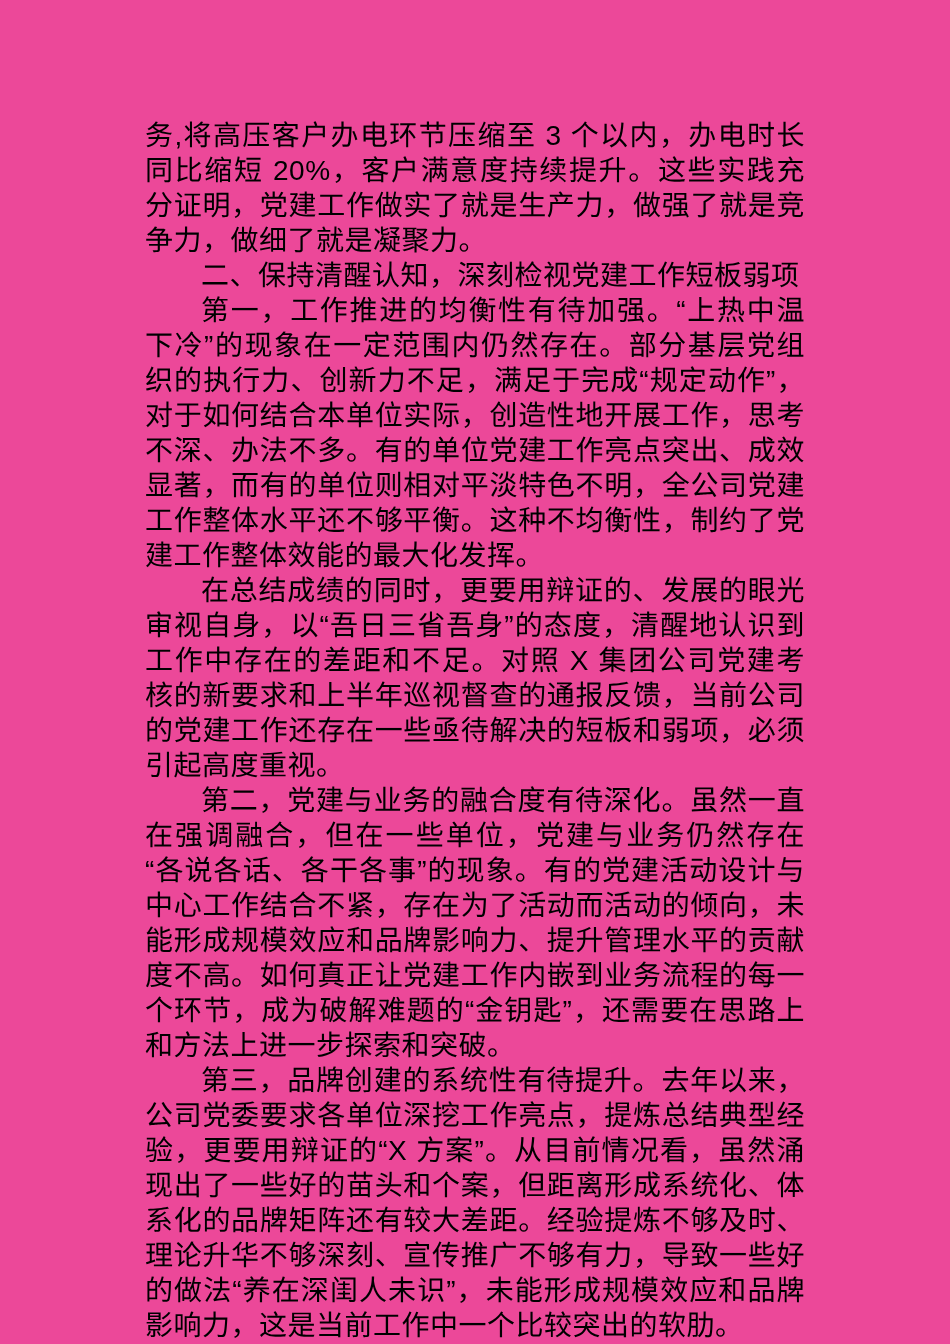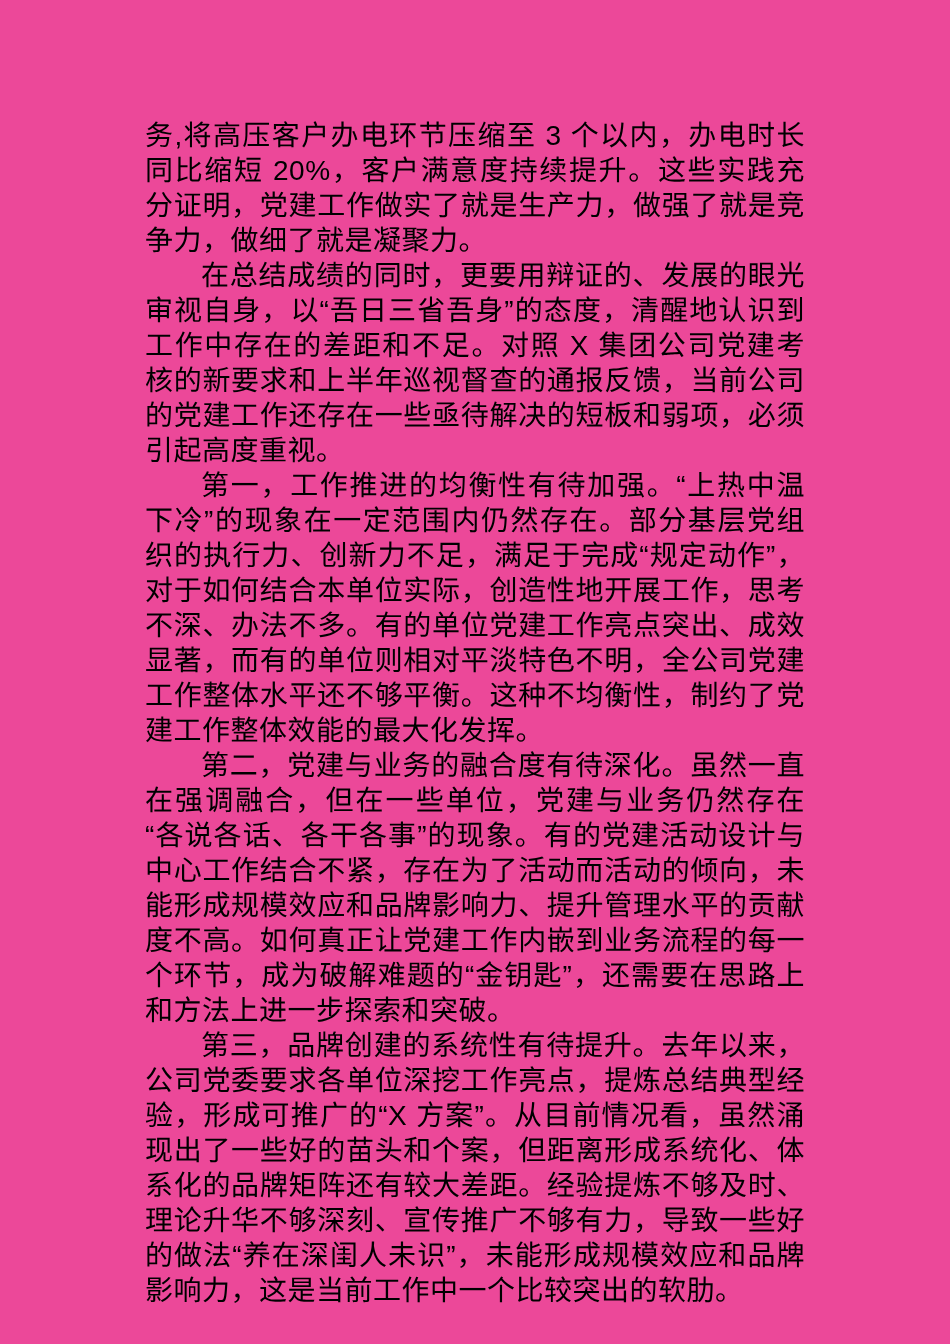--- a/index.html
+++ b/index.html
@@ -42,23 +42,24 @@
   }
 </style>
 </head>
 <body>
 
 <div class="page">
   <div class="doc-content">
 
     <p class="para no-indent">务,将高压客户办电环节压缩至 3 个以内，办电时长同比缩短 20%，客户满意度持续提升。这些实践充分证明，党建工作做实了就是生产力，做强了就是竞争力，做细了就是凝聚力。</p>
 
+    <p class="heading">二、保持清醒认知，深刻检视党建工作短板弱项</p>
+
+    <p class="para">第一，工作推进的均衡性有待加强。“上热中温下冷”的现象在一定范围内仍然存在。部分基层党组织的执行力、创新力不足，满足于完成“规定动作”，对于如何结合本单位实际，创造性地开展工作，思考不深、办法不多。有的单位党建工作亮点突出、成效显著，而有的单位则相对平淡特色不明，全公司党建工作整体水平还不够平衡。这种不均衡性，制约了党建工作整体效能的最大化发挥。</p>
 
     <p class="para">在总结成绩的同时，更要用辩证的、发展的眼光审视自身，以“吾日三省吾身”的态度，清醒地认识到工作中存在的差距和不足。对照 X 集团公司党建考核的新要求和上半年巡视督查的通报反馈，当前公司的党建工作还存在一些亟待解决的短板和弱项，必须引起高度重视。</p>
 
-    <p class="para">第一，工作推进的均衡性有待加强。“上热中温下冷”的现象在一定范围内仍然存在。部分基层党组织的执行力、创新力不足，满足于完成“规定动作”，对于如何结合本单位实际，创造性地开展工作，思考不深、办法不多。有的单位党建工作亮点突出、成效显著，而有的单位则相对平淡特色不明，全公司党建工作整体水平还不够平衡。这种不均衡性，制约了党建工作整体效能的最大化发挥。</p>
-
     <p class="para">第二，党建与业务的融合度有待深化。虽然一直在强调融合，但在一些单位，党建与业务仍然存在“各说各话、各干各事”的现象。有的党建活动设计与中心工作结合不紧，存在为了活动而活动的倾向，未能形成规模效应和品牌影响力、提升管理水平的贡献度不高。如何真正让党建工作内嵌到业务流程的每一个环节，成为破解难题的“金钥匙”，还需要在思路上和方法上进一步探索和突破。</p>
 
-    <p class="para">第三，品牌创建的系统性有待提升。去年以来，公司党委要求各单位深挖工作亮点，提炼总结典型经验，形成可推广的“X 方案”。从目前情况看，虽然涌现出了一些好的苗头和个案，但距离形成系统化、体系化的品牌矩阵还有较大差距。经验提炼不够及时、理论升华不够深刻、宣传推广不够有力，导致一些好的做法“养在深闺人未识”，未能形成规模效应和品牌影响力，这是当前工作中一个比较突出的软肋。</p>
+    <p class="para">第三，品牌创建的系统性有待提升。去年以来，公司党委要求各单位深挖工作亮点，提炼总结典型经验，更要用辩证的“X 方案”。从目前情况看，虽然涌现出了一些好的苗头和个案，但距离形成系统化、体系化的品牌矩阵还有较大差距。经验提炼不够及时、理论升华不够深刻、宣传推广不够有力，导致一些好的做法“养在深闺人未识”，未能形成规模效应和品牌影响力，这是当前工作中一个比较突出的软肋。</p>
 
   </div>
 </div>
 
 </body></html>

